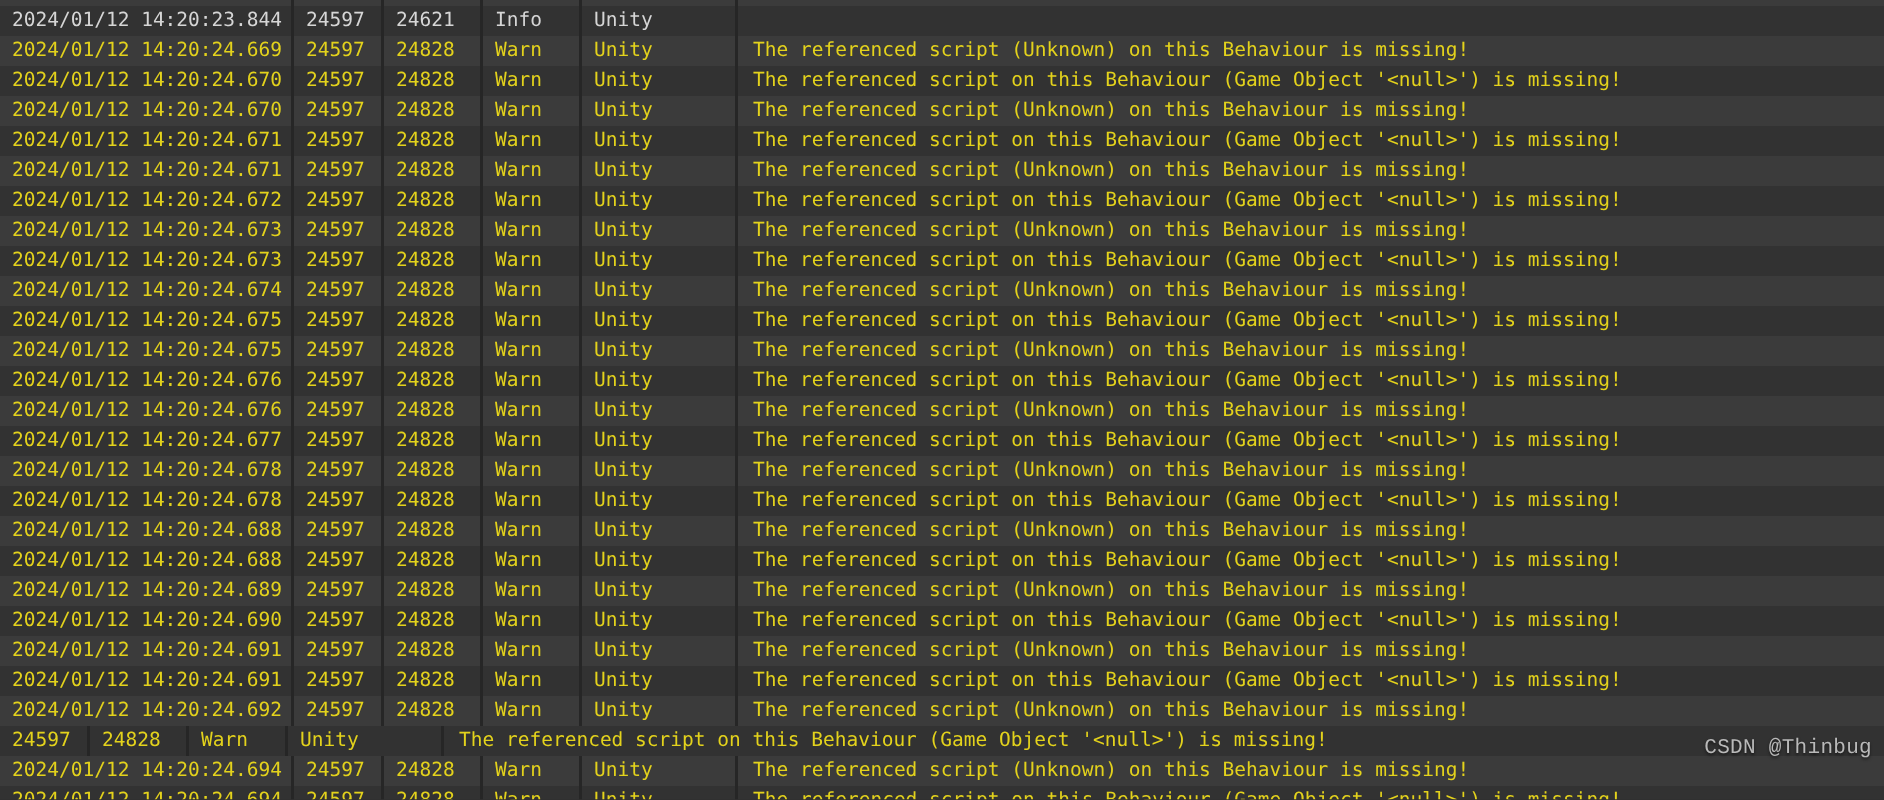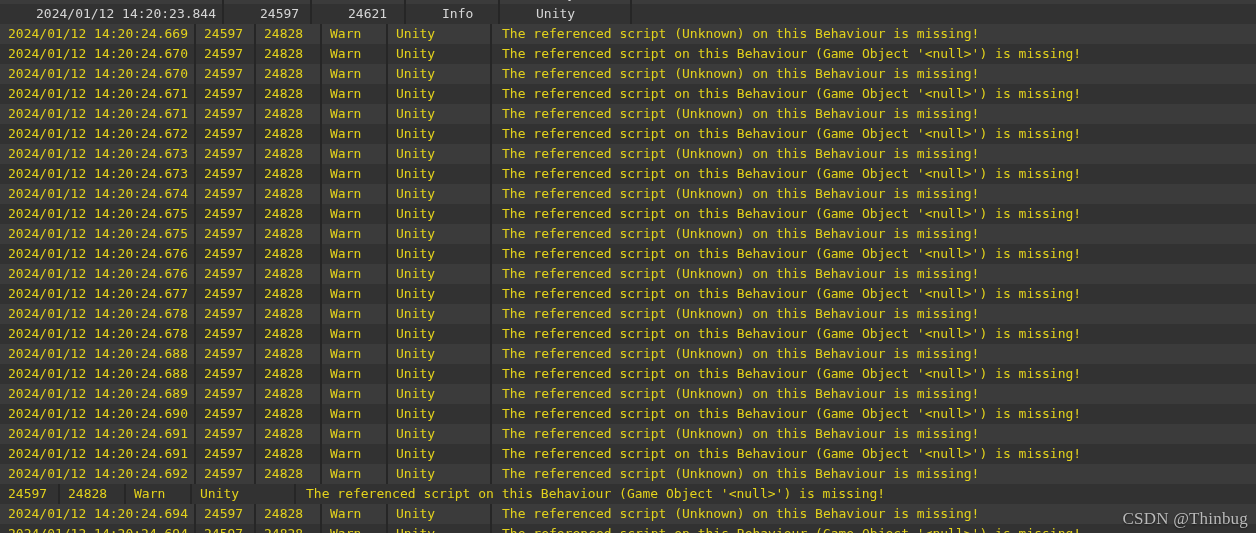--- a/index.html
+++ b/index.html
@@ -66,30 +66,30 @@
     background: #262626;
   }
 
   .c-time  { width: 196px; }
   .c-pid   { width: 60px; }
   .c-tid   { width: 66px; }
   .c-level { width: 66px; }
   .c-tag   { width: 104px; }
   .c-msg   { width: 716px; padding-left: 10px; }
 
-  .row-info .cell { color: #d6d6d6; margin-left: 28px; }
+  .row-info .cell { color: #d6d6d6; }
   .row-warn .cell { color: #e3d21c; }
 
   #watermark {
     position: absolute;
     right: 8px;
-    bottom: 4px;
+    bottom: 26px;
     color: #b9b9b9;
-    font-family: Liberation Serif, serif;
-    font-size: 17px;
+    font-family: Liberation Mono, monospace;
+    font-size: 14px;
     letter-spacing: 0.2px;
     pointer-events: none;
     text-shadow: 0 1px 2px rgba(0,0,0,0.55);
   }
 </style>
 </head>
 <body>
 
 <div id="log-viewer">
 

